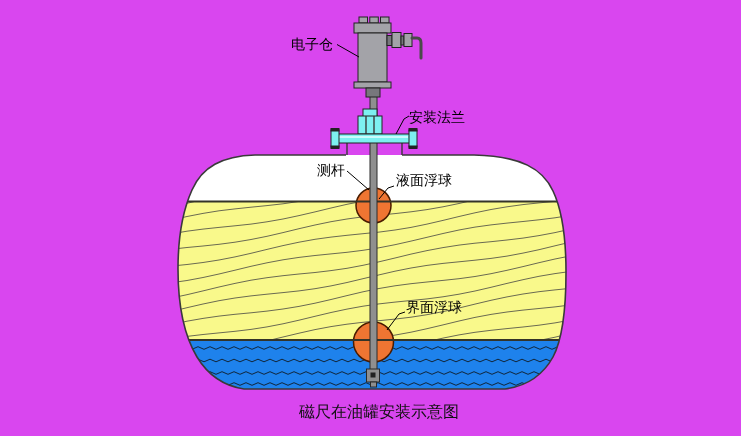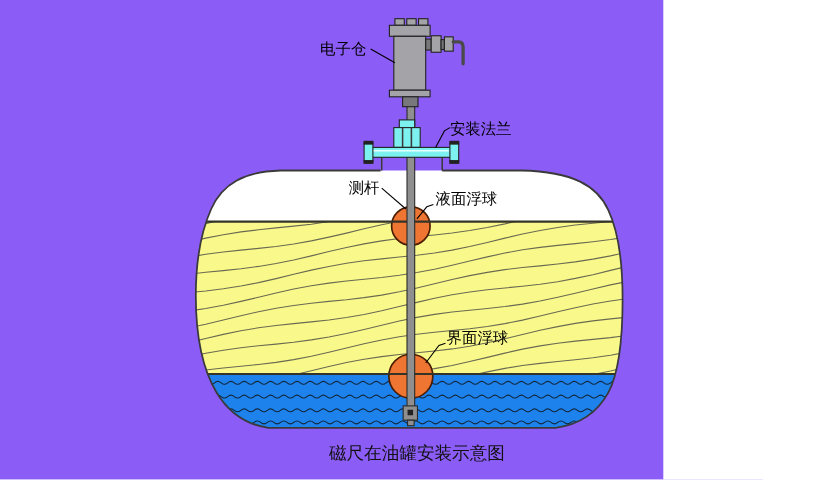--- a/index.html
+++ b/index.html
@@ -2,21 +2,21 @@
 <html style="--outline: #3a3a3a; --oil: #F9F98B; --oilHatch: #6a6a52; --water: #1E82EC; --wave: #12263a; --float: #EF7532; --floatOutline: #4a1c00; --flange: #7DF0F0; --housing: #A3A3A8; --housingDark: #77777c; --rod: #8f8f8f; --label: #000000;"><head>
 <meta charset="utf-8">
 <style>
   :root{
     --outline:#3a3a3a; --oil:#F9F98B; --oilHatch:#6a6a52;
     --water:#1E82EC; --wave:#12263a; --float:#EF7532; --floatOutline:#4a1c00;
     --flange:#7DF0F0; --housing:#A3A3A8; --housingDark:#77777c;
     --rod:#8f8f8f; --label:#000000;
   }
   html,body{margin:0;padding:0;background:#fff;}
-  .stage{width:603px;height:436px;position:relative;background:#8b5cf6;overflow:hidden;
+  .stage{width:741px;height:436px;position:relative;background:#d946ef;overflow:hidden;
          font-family:"DejaVu Sans",sans-serif;}
   .tank-fill{fill:#ffffff;}
   .tank-stroke{fill:none;stroke:var(--outline);stroke-width:1.6;}
   .thin{stroke:var(--outline);stroke-width:1.4;}
   .hatch{stroke:var(--oilHatch);stroke-width:1;fill:none;}
   .squiggle{stroke:var(--wave);stroke-width:1;fill:none;}
   .surfline{stroke:#343428;stroke-width:2;}
   .float{fill:var(--float);stroke:var(--floatOutline);stroke-width:1.5;}
   .part{fill:var(--housing);stroke:#222;stroke-width:1;}
   .partdark{fill:var(--housingDark);stroke:#222;stroke-width:1;}

